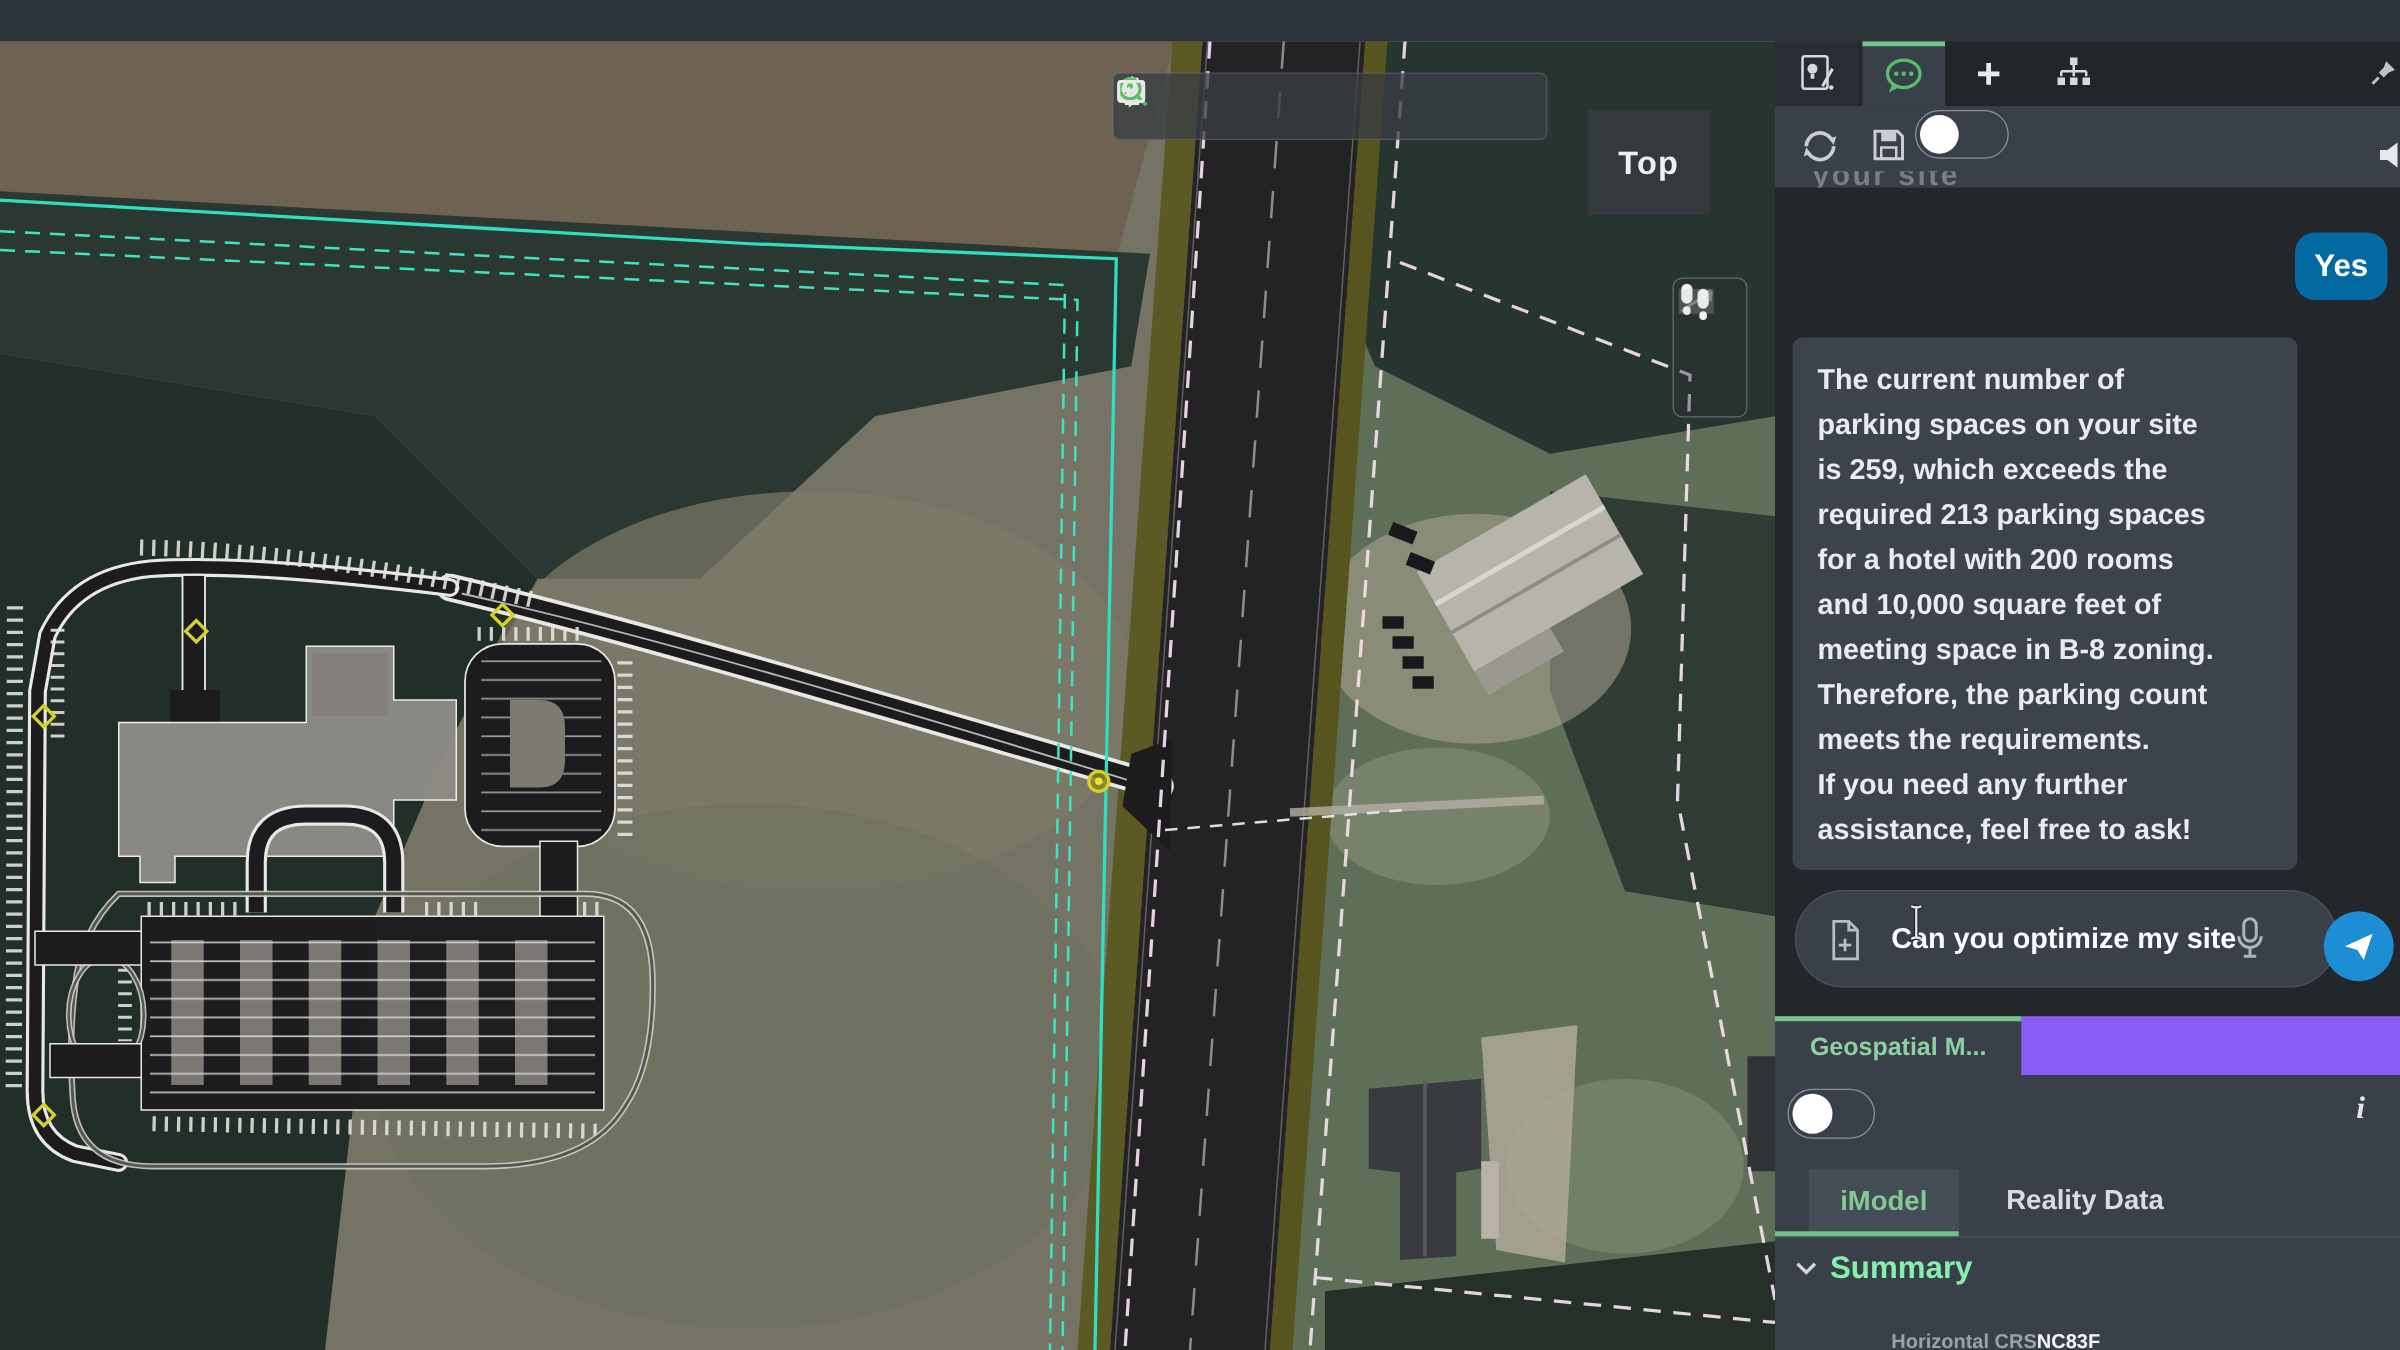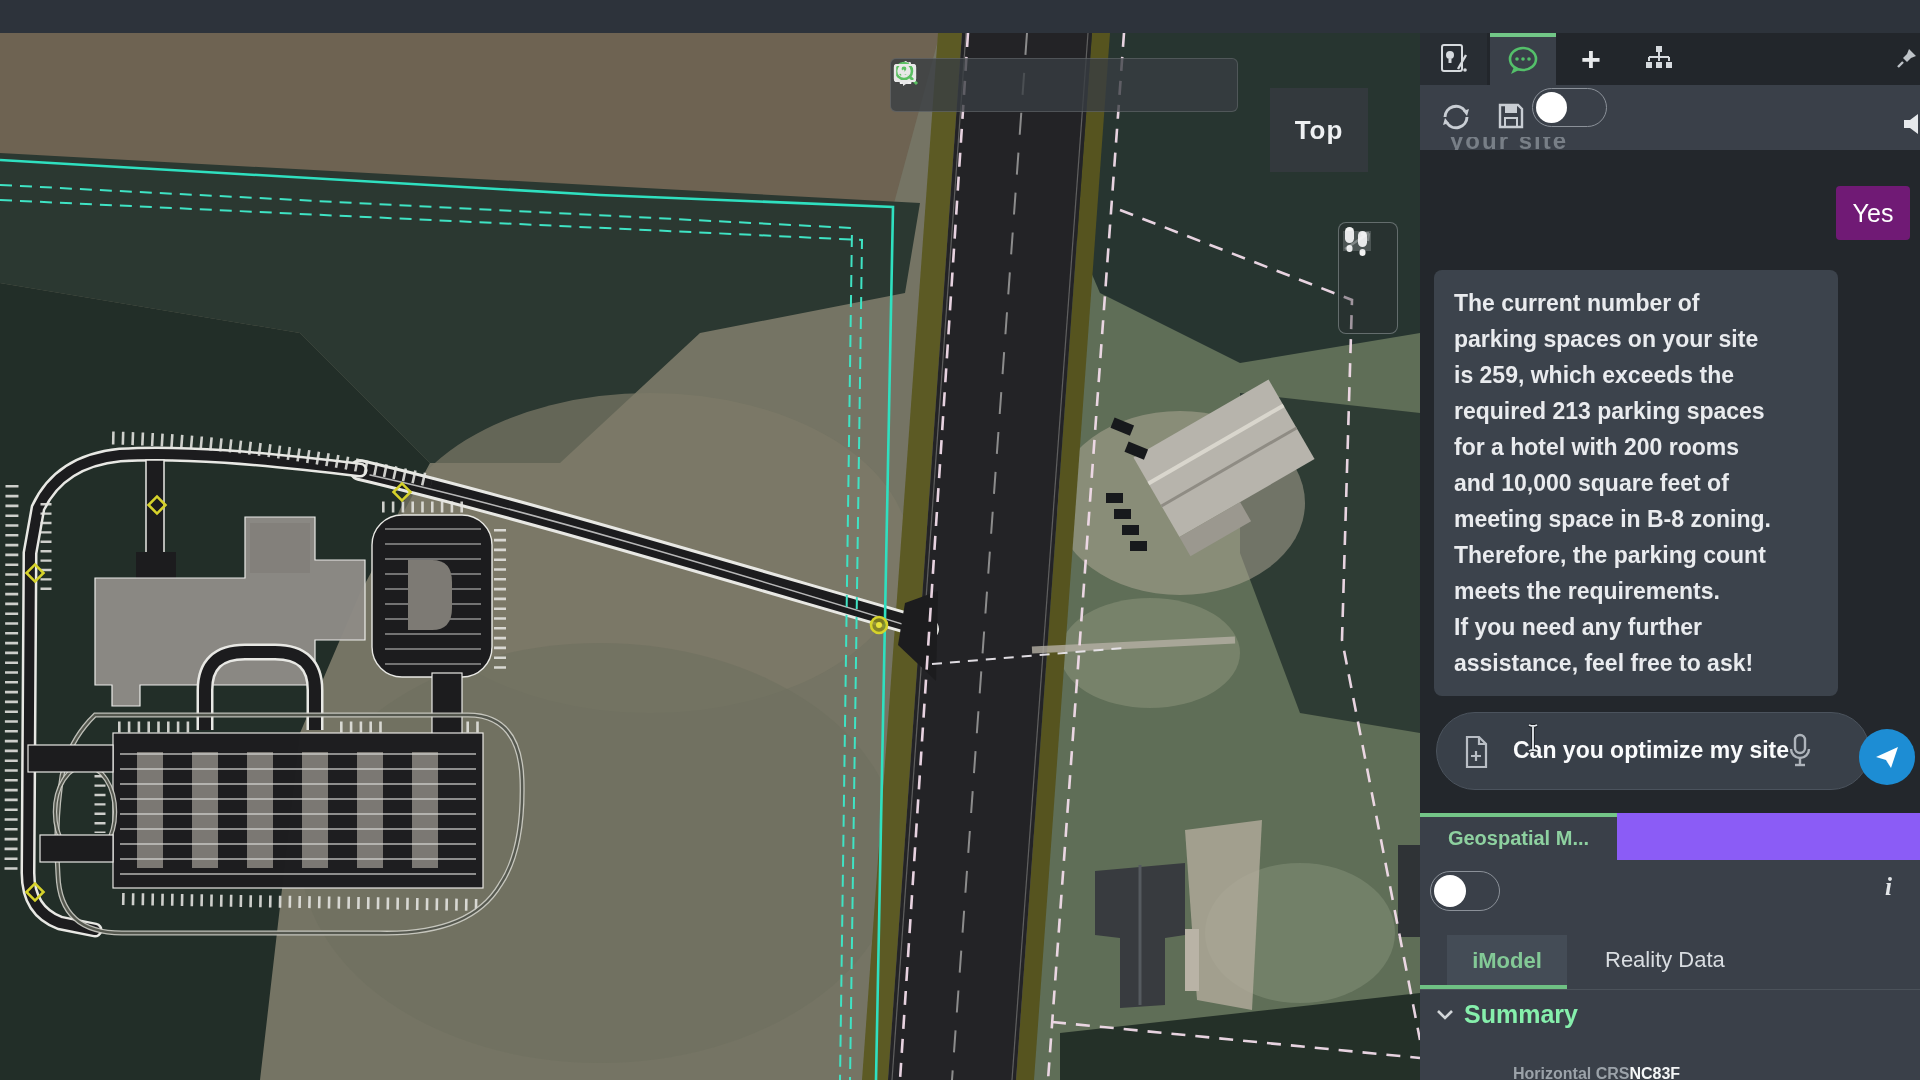--- a/index.html
+++ b/index.html
@@ -43,22 +43,22 @@
   .toggle { border:1.5px solid #8b9199; border-radius:20px; background:transparent; cursor:pointer; }
   .toggle .knob { position:absolute; left:3px; top:3px; background:#fff; border-radius:50%; }
   .tg1 { left:112px; top:55px; width:75px; height:39px; }
   .tg1 .knob { width:31px; height:31px; }
   .speaker-clip { right:-8px; top:78px; }
   .clipped-line { left:30px; top:104px; height:14px; width:260px; overflow:hidden;
     color:#8d949c; font-size:24px; font-weight:bold; opacity:.75; }
   .clipped-line span { display:block; margin-top:-10px; letter-spacing:2px; }
 
   .chat-area { left:0; top:117px; width:500px; height:663px; background:#23272c; }
-  .yes-btn { right:10px; top:153px; width:74px; height:54px; background:#701a75; color:#fff;
-    font-size:25px; font-weight:normal; border:none; border-radius:4px; cursor:pointer; }
+  .yes-btn { right:10px; top:153px; width:74px; height:54px; background:#0369a1; color:#fff;
+    font-size:25px; font-weight:bold; border:none; border-radius:16px; cursor:pointer; }
   .bubble { left:14px; top:237px; width:404px; background:#3c434c; border-radius:8px;
     padding:15px 20px; color:#e9ebee; font-size:23px; line-height:36px; font-weight:bold;
     white-space:pre-line; }
   .input-pill { left:16px; top:679px; width:434px; height:78px; background:#394049;
     border:1px solid #4b535d; border-radius:39px; cursor:text; }
   .input-text { position:absolute; left:76px; top:24px; color:#fafbfc; font-size:23px;
     font-weight:bold; white-space:nowrap; }
   .doc-ic { position:absolute; left:24px; top:22px; }
   .mic-ic { position:absolute; right:56px; top:20px; cursor:pointer; }
   .ibeam { position:absolute; left:88px; top:10px; }
@@ -76,21 +76,21 @@
   .extents-label { left:124px; top:843px; color:#e4e7ea; font-size:23px; font-weight:bold; }
   .info-ic { right:28px; top:840px; color:#e3e6e9; font-size:25px; font-weight:bold;
     font-style:italic; font-family:"Liberation Serif", serif; cursor:pointer; }
 
   .subtabs { left:0; top:902px; width:593px; height:55px; }
   .subtab-imodel { position:absolute; left:27px; top:0; width:120px; height:51px; background:#444c56;
     color:#83c996; font-size:22px; font-weight:bold; display:flex; align-items:center;
     justify-content:center; cursor:pointer; }
   .subtab-underline { position:absolute; left:0; top:50px; width:147px; height:4px; background:#6fc184; }
   .subtab-reality { position:absolute; left:185px; top:12px; color:#d9dde1; font-size:22px;
-    font-weight:normal; cursor:pointer; }
+    font-weight:bold; cursor:pointer; }
   .subtab-divider { position:absolute; left:0; top:54px; width:500px; height:1px; background:#4b525a; }
 
   .summary-head { left:16px; top:967px; display:flex; align-items:center; gap:10px;
     color:#86efac; font-size:25px; font-weight:bold; cursor:pointer; }
   .crs-row { left:45px; top:1032px; font-size:16px;margin-left:48px; }
   .crs-label { color:#9ba2a9; font-weight:bold; }
   .crs-value { color:#f4f6f7; font-weight:bold; }
 </style>
 </head>
 <body>

